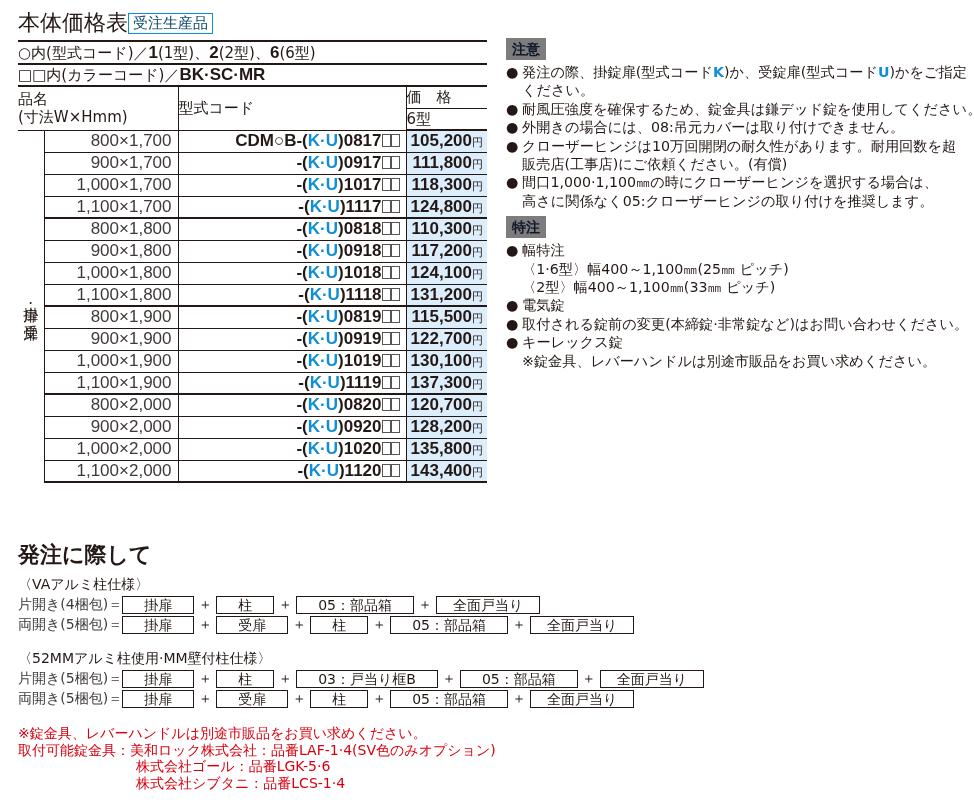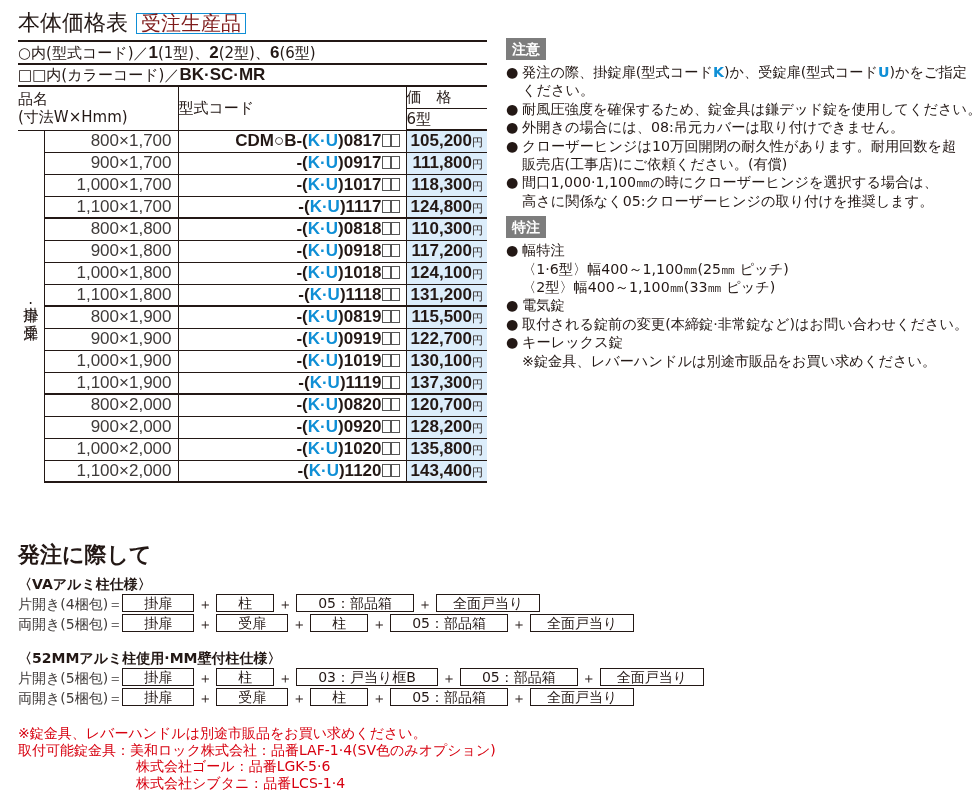--- a/index.html
+++ b/index.html
@@ -2,21 +2,21 @@
 <html><head>
 <meta charset="utf-8">
 <style>
   * { box-sizing: border-box; margin: 0; padding: 0; }
   html, body { width: 974px; height: 808px; background: #ffffff; overflow: hidden; }
   body { font-family: "DejaVu Sans", "Liberation Sans", sans-serif; color: #231815; position: relative; }
 
   
   .title-row { position: absolute; left: 18px; top: 8px; display: flex; align-items: center; }
   .page-title { font-size: 22px; font-weight: normal; letter-spacing: 0px; color: #231815; }
-  .made-to-order { margin-left: 8px; font-size: 20px; color: #7f1d1d; border: 1.5px solid #0f8fd6; padding: 0px 4px; line-height: 19px; }
+  .made-to-order { margin-left: 0; font-size: 15px; color: #0c4a6e; border: 1.5px solid #0f8fd6; padding: 0px 4px; line-height: 19px; }
 
   .code-line { position: absolute; left: 18px; width: 469px; height: 22px; border-bottom: 2.5px solid #231815; font-size: 15px; line-height: 22px; white-space: nowrap; }
   .code-line.l1 { top: 40px; border-top: 2.5px solid #231815; height: 25px; }
   .code-line.l2 { top: 64px; height: 23px; }
   .code-line b { font-family: "Liberation Sans", sans-serif; font-weight: bold; font-size: 17px; }
 
   table.price { position: absolute; left: 18px; top: 86px; width: 469px; border-collapse: collapse; font-size: 15px; }
   table.price td, table.price th { border: 1px solid #231815; height: 22px; padding: 0; }
   table.price th { font-weight: normal; text-align: left; line-height: 18px; color: #231815; }
   table.price tr > *:first-child { border-left: none; }
@@ -32,32 +32,32 @@
   .code-cell { text-align: right; padding-right: 6px !important; font-family: "Liberation Sans", sans-serif; font-weight: bold; font-size: 17px; white-space: nowrap; }
   .code-cell .ku { color: #0f8fd6; }
   .price-cell { background: #dcedfb; text-align: right; padding-right: 4px !important; font-family: "Liberation Sans", sans-serif; font-weight: bold; font-size: 17px; white-space: nowrap; margin-top: 20px; }
   .price-cell .yen { font-weight: normal; font-size: 11px; }
   tr.group-end td { border-bottom: 2.5px solid #231815; }
   tr.last td { border-bottom: 2.5px solid #231815 !important; }
   .color-box { display: inline-block; width: 9px; height: 13px; border: 1px solid #555; vertical-align: -1px; margin-left: 0px; }
 
   
   .notes { position: absolute; left: 506px; top: 38px; width: 466px; font-size: 14.2px; line-height: 18.4px; color: #231815; }
-  .tag { display: inline-block; background: #7d7d7d; color: #ffffff; font-weight: bold; font-size: 14px; padding: 1px 6px; line-height: 20px; margin-bottom: 3px; margin-left: 0; }
+  .tag { display: inline-block; background: #7d7d7d; color: #0f172a; font-weight: bold; font-size: 14px; padding: 1px 6px; line-height: 20px; margin-bottom: 3px; margin-left: 0; }
   .bullet { padding-left: 16px; text-indent: -16px; white-space: nowrap; }
   .bullet::before { content: "●"; display: inline-block; width: 16px; text-indent: 0; }
   .indent { padding-left: 16px; white-space: nowrap; }
   .blue { color: #0f8fd6; font-weight: bold; }
   .section-gap { height: 6px; }
 
   
   .order-title { position: absolute; left: 18px; top: 540px; font-size: 22px; font-weight: bold; color: #231815; }
   .order-block { position: absolute; left: 18px; font-size: 14px; line-height: 20px; color: #231815; }
-  .spec-head { font-weight: bold; font-size: 14px; }
-  .formula { white-space: nowrap; display: flex; align-items: flex-start; height: 20px; }
+  .spec-head { font-weight: normal; font-size: 14px; }
+  .formula { white-space: nowrap; display: flex; align-items: flex-end; height: 20px; }
   .formula .lbl { color: #3e3a39; }
   .pkg { display: inline-block; border: 1.2px solid #231815; padding: 0 21px; line-height: 16px; height: 18px; font-size: 14px; }
   .pkg.wide { padding: 0 16px; }
   .plus { margin: 0 4px; }
   .red-notes { position: absolute; left: 18px; top: 725px; font-size: 14px; line-height: 16.5px; color: #d7000f; white-space: nowrap; }
   .red-indent { padding-left: 118px; }
 </style>
 </head>
 <body>
 

